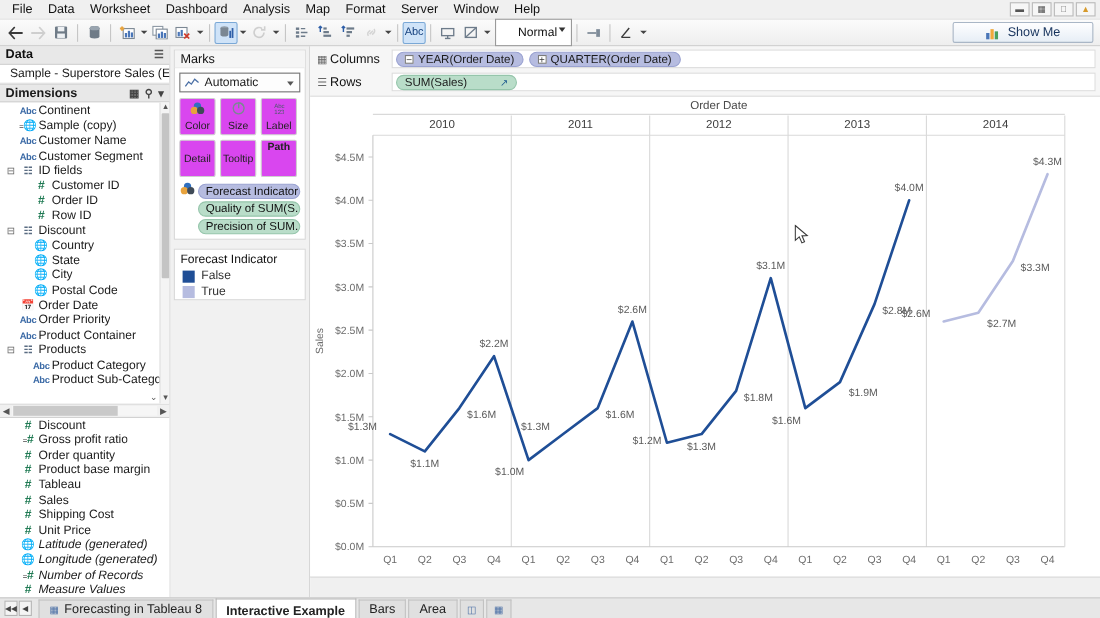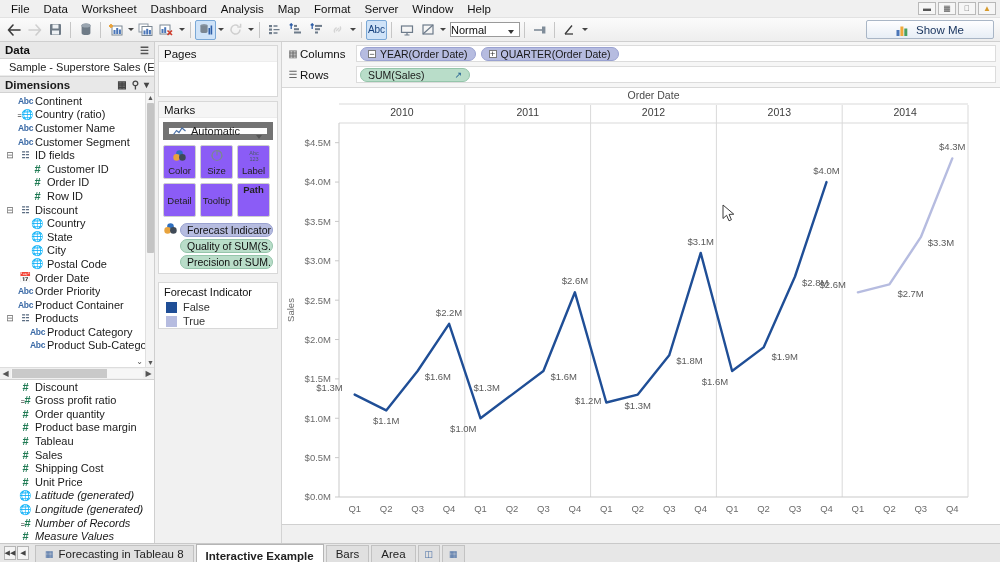--- a/index.html
+++ b/index.html
@@ -25,22 +25,22 @@
     background:linear-gradient(#fbfbfb,#eeeeee);
     border-bottom:1px solid #cfcfcf; padding-left:3px; position:relative;
   }
   .tb-btn { width:21px; height:20px; display:flex; align-items:center; justify-content:center; cursor:default; border:1px solid transparent; border-radius:2px; }
   .tb-btn.sel { background:#cfe3f8; border-color:#7aa8d6; }
   .tb-btn.dis { opacity:.35; }
   .tb-caret { width:9px; height:20px; display:flex; align-items:center; justify-content:center; cursor:default; }
   .tb-caret::after { content:""; border-left:3px solid transparent; border-right:3px solid transparent; border-top:3px solid #444; }
   .tb-sep { width:1px; height:16px; background:#c6c6c6; margin:0 4px; }
   .tb-select {
-    height:15px; width:70px; border:1px solid #9a9a9a; background:#fff;
-    font-size:11px; display:flex; align-items:center; padding-left:0; margin-left:3px; position:relative; color:#111;
+    height:25px; width:70px; border:1px solid #9a9a9a; background:#fff;
+    font-size:11px; display:flex; align-items:center; padding-left:20px; margin-left:3px; position:relative; color:#111;
   }
   .tb-select::after { content:""; position:absolute; right:5px; top:7px; border-left:3px solid transparent; border-right:3px solid transparent; border-top:4px solid #333; }
   .tb-right { margin-left:auto; display:flex; align-items:center; padding-right:6px; }
   .showme {
     height:19px; min-width:128px; border:1px solid #a9b6c6; border-radius:2px;
     background:linear-gradient(#fefeff,#e7eef6);
     display:flex; align-items:center; justify-content:center; gap:6px;
     font-size:11.5px; color:#16325c; padding:0 12px; cursor:default;
   }
   .wincaps { position:absolute; right:4px; top:-16px; display:flex; gap:2px; }
@@ -74,26 +74,26 @@
   .measures { background:#fff; border-top:1px solid #d2d2d2; }
 
   
   .cards { width:126px; flex:0 0 126px; background:#f1f1f1; display:flex; flex-direction:column; padding:3px; gap:4px; min-height:0; }
   .card { background:#fff; border:1px solid #d8d8d8; }
   .card .chdr { height:16px; display:flex; align-items:center; padding:0 5px; font-size:11.5px; font-weight:normal; color:#111; background:#f5f5f5; border-bottom:1px solid #ededed; }
   .card .cbody { padding:4px; }
   .card-pages .cbody { height:34px; }
   .card-filters .cbody { height:38px; }
   .marks-select {
-    height:18px; border:6px solid #737373; background:#fdfdfd; display:flex; align-items:center;
+    height:18px; border:1px solid #737373; background:#fdfdfd; display:flex; align-items:center;
     gap:5px; padding:0 4px; font-size:11px; position:relative; margin-bottom:5px;
   }
   .marks-select::after { content:""; position:absolute; right:5px; top:7px; border-left:3.5px solid transparent; border-right:3.5px solid transparent; border-top:4px solid #555; }
   .mbtns { display:flex; gap:4px; margin-bottom:4px; }
-  .mbtn { width:33px; height:34px; border:1px solid #cfcfcf; border-radius:2px; background:#8b5cf6; display:flex; flex-direction:column; align-items:center; justify-content:center; gap:1px; font-size:9.5px; color:#222; }
+  .mbtn { width:33px; height:34px; border:1px solid #cfcfcf; border-radius:2px; background:#d946ef; display:flex; flex-direction:column; align-items:center; justify-content:center; gap:1px; font-size:9.5px; color:#222; }
   .pill {
     height:14px; border-radius:7px; display:flex; align-items:center; padding:0 6px;
     font-size:10.5px; white-space:nowrap; overflow:hidden; margin:2px 0 0 0; position:relative; color:#111;
   }
   .pill.blue { background:#b6bce0; border:1px solid #9aa2d1; }
   .pill.green { background:#b9ddc9; border:1px solid #95c5ab; }
   .pill .arw { margin-left:auto; color:#1d5b8f; font-size:9px; padding-left:3px; }
   .mark-pill-row { display:flex; align-items:center; gap:3px; }
   .mark-pill-row .micon { width:14px; flex:0 0 14px; text-align:center; }
   .legend { background:#fff; border:1px solid #d8d8d8; margin-top:4px; }
@@ -344,21 +344,21 @@
           <div class="arw" style="bottom:0">▼</div>
         </div>
       <div class="fld">
             <span class="ind"></span>
             <span class="tico"><span style="color:#3b6aa6;">Abc</span></span>
             <span class="lbl">Continent</span>
           </div>
           <div class="fld">
             <span class="ind"></span>
             <span class="tico"><span style="color:#777;font-size:7px;">=</span><span style="color:#3b6aa6;font-size:10px;">🌐</span></span>
-            <span class="lbl">Country (ratio)</span>
+            <span class="lbl">Sample (copy)</span>
           </div>
           <div class="fld">
             <span class="ind"></span>
             <span class="tico"><span style="color:#3b6aa6;">Abc</span></span>
             <span class="lbl">Customer Name</span>
           </div>
           <div class="fld">
             <span class="ind"></span>
             <span class="tico"><span style="color:#3b6aa6;">Abc</span></span>
             <span class="lbl">Customer Segment</span>
@@ -505,24 +505,20 @@
           </div>
           <div class="fld ital">
             <span class="ind"></span>
             <span class="tico grn"><span style="color:#1f7a53;font-size:11px;">#</span></span>
             <span class="lbl">Measure Values</span>
           </div>
         </div>
     </div>
 
     <div class="cards">
-      <div class="card card-pages">
-        <div class="chdr">Pages</div>
-        <div class="cbody"></div>
-      </div>
       <div class="card card-marks" style="flex:0 0 auto;">
         <div class="chdr">Marks</div>
         <div class="cbody">
           <div class="marks-select">
             <svg width="13" height="9" viewBox="0 0 13 9">
                 <path d="M0.5 7.5 L3.5 3.5 L6 5.5 L9 1 L12.5 4" stroke="#4a6fa5" stroke-width="1.2" fill="none"></path>
               </svg>
             <span>Automatic</span>
           </div>
           <div class="mbtns" id="mbtns1">

